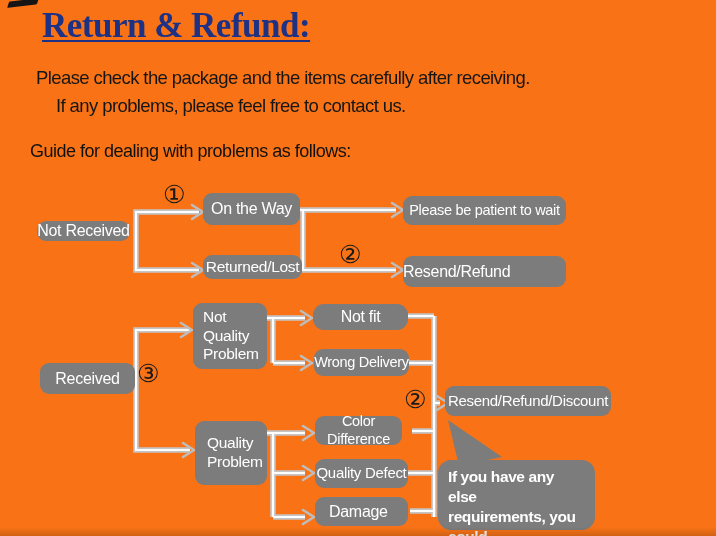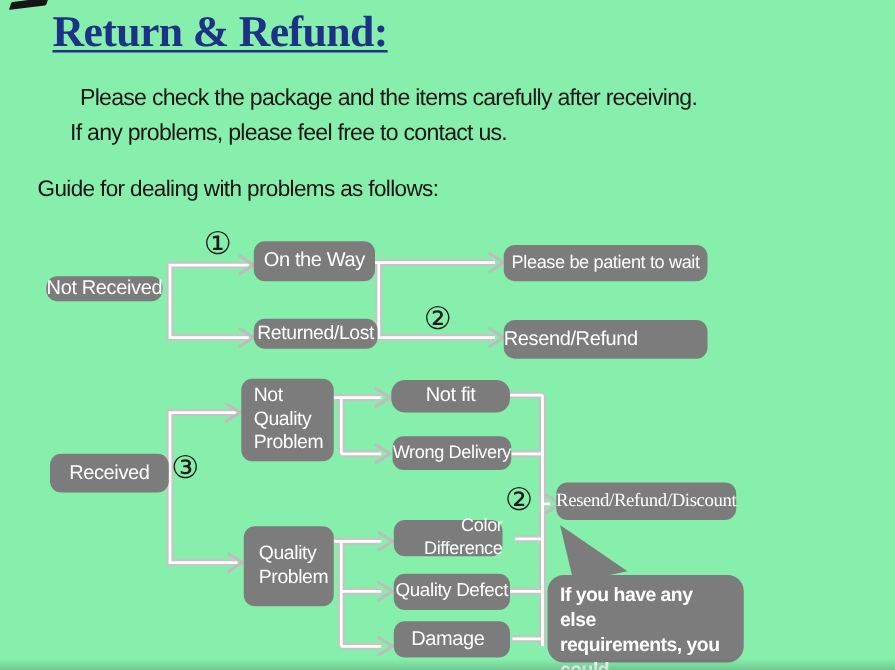--- a/index.html
+++ b/index.html
@@ -1,20 +1,20 @@
 <!DOCTYPE html>
 <html><head>
 <meta charset="utf-8">
 <style>
   html,body{margin:0;padding:0;background:#e9e9e9;}
   .stage{
     position:relative;
     width:716px;height:536px;
     margin:0 auto;
-    background:#86efac;
+    background:#f97316;
     overflow:hidden;
     font-family:"Liberation Sans",sans-serif;
   }
   .stage::after{
     content:"";position:absolute;left:0;right:0;bottom:0;height:9px;
     background:linear-gradient(rgba(0,0,0,0),rgba(0,0,0,0.16));
     pointer-events:none;
   }
   .wedge{
     position:absolute;left:8px;top:0;width:30px;height:6px;
@@ -25,35 +25,35 @@
     position:absolute;left:42px;top:6px;
     font-family:"Liberation Serif",serif;
     font-weight:bold;font-size:35px;color:#1d3185;
     text-decoration:underline;
     text-decoration-thickness:2px;
     text-underline-offset:3px;
     letter-spacing:-0.5px;
     white-space:nowrap;
   }
   .sub{position:absolute;color:#161616;font-size:18.5px;letter-spacing:-0.6px;white-space:nowrap;}
-  .sub1{left:64px;top:67px;}
+  .sub1{left:36px;top:67px;}
   .sub2{left:56px;top:95px;}
   .guide{
     position:absolute;left:30px;top:141px;color:#111;
     font-size:18px;letter-spacing:-0.5px;white-space:nowrap;
   }
   svg.wires{position:absolute;left:0;top:0;}
   .node{
     position:absolute;
     background:#7c7c7c;color:#fff;
     border-radius:9px;
     display:flex;align-items:center;justify-content:center;
     font-size:16px;letter-spacing:-0.3px;
     white-space:pre-line;line-height:1.22;
-    box-sizing:border-box;text-align:right;
+    box-sizing:border-box;text-align:center;
   }
   .node.left{justify-content:flex-start;text-align:left;}
   .marker{
     position:absolute;color:#1a1a1a;
     font-family:"DejaVu Sans",sans-serif;
     font-size:25px;line-height:1;
   }
   .bubble{
     position:absolute;
     background:#7c7c7c;color:#fff;
@@ -133,21 +133,21 @@
 
   <div class="node left" style="left:195px;top:421px;width:72px;height:64px;padding-left:12px;font-size:15.5px;">Quality
 Problem</div>
 
   <div class="node" style="left:315px;top:416px;width:87px;height:29px;font-size:14.5px;">Color Difference</div>
 
   <div class="node" style="left:315px;top:459px;width:93px;height:29px;font-size:15px;">Quality Defect</div>
 
   <div class="node" style="left:315px;top:497px;width:93px;height:29px;justify-content:flex-start;padding-left:14px;">Damage</div>
 
-  <div class="node" style="left:445px;top:386px;width:144px;height:30px;font-size:15px;font-family:Liberation Serif, serif;">Resend/Refund/Discount</div>
+  <div class="node" style="left:445px;top:386px;width:166px;height:30px;font-size:15px;">Resend/Refund/Discount</div>
 
   <div class="marker" style="left:163px;top:182px;">①</div>
   <div class="marker" style="left:339px;top:242px;">②</div>
   <div class="marker" style="left:137px;top:361px;">③</div>
   <div class="marker" style="left:404px;top:387px;">②</div>
 
   <div class="bubble" style="left:438px;top:460px;width:157px;height:70px;">If you have any else
 requirements, you could
 also tell us!</div>
 

